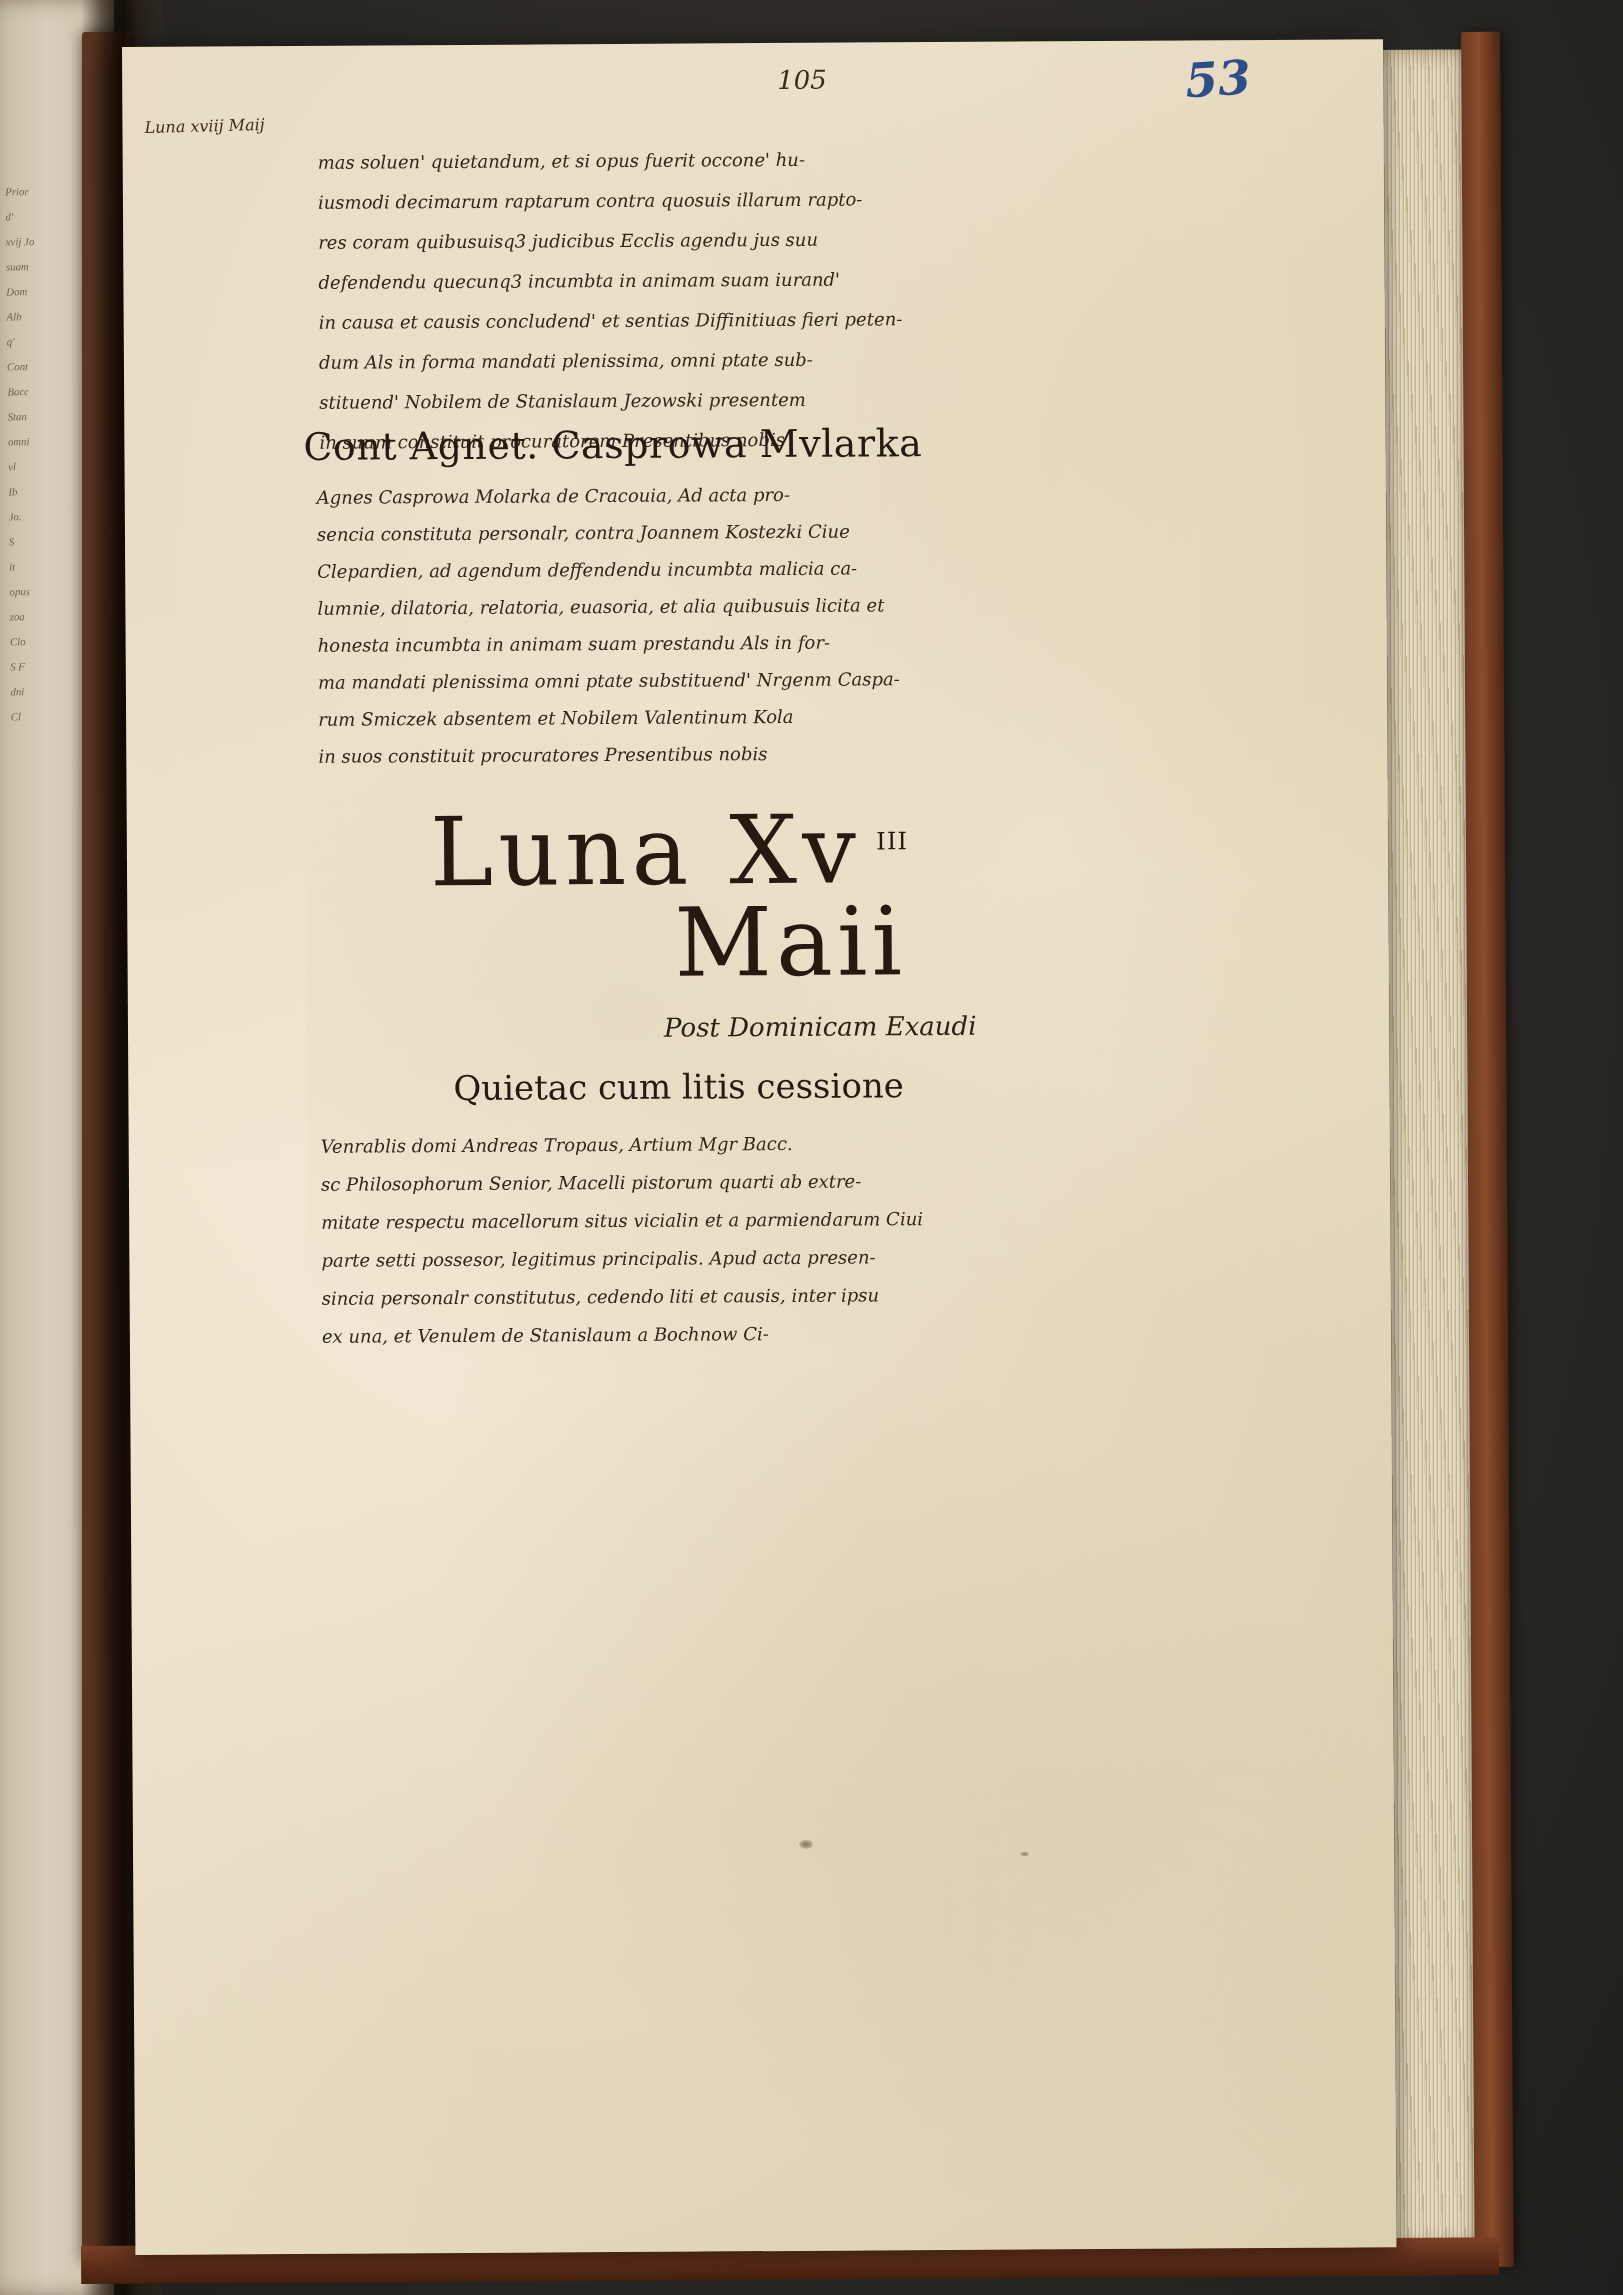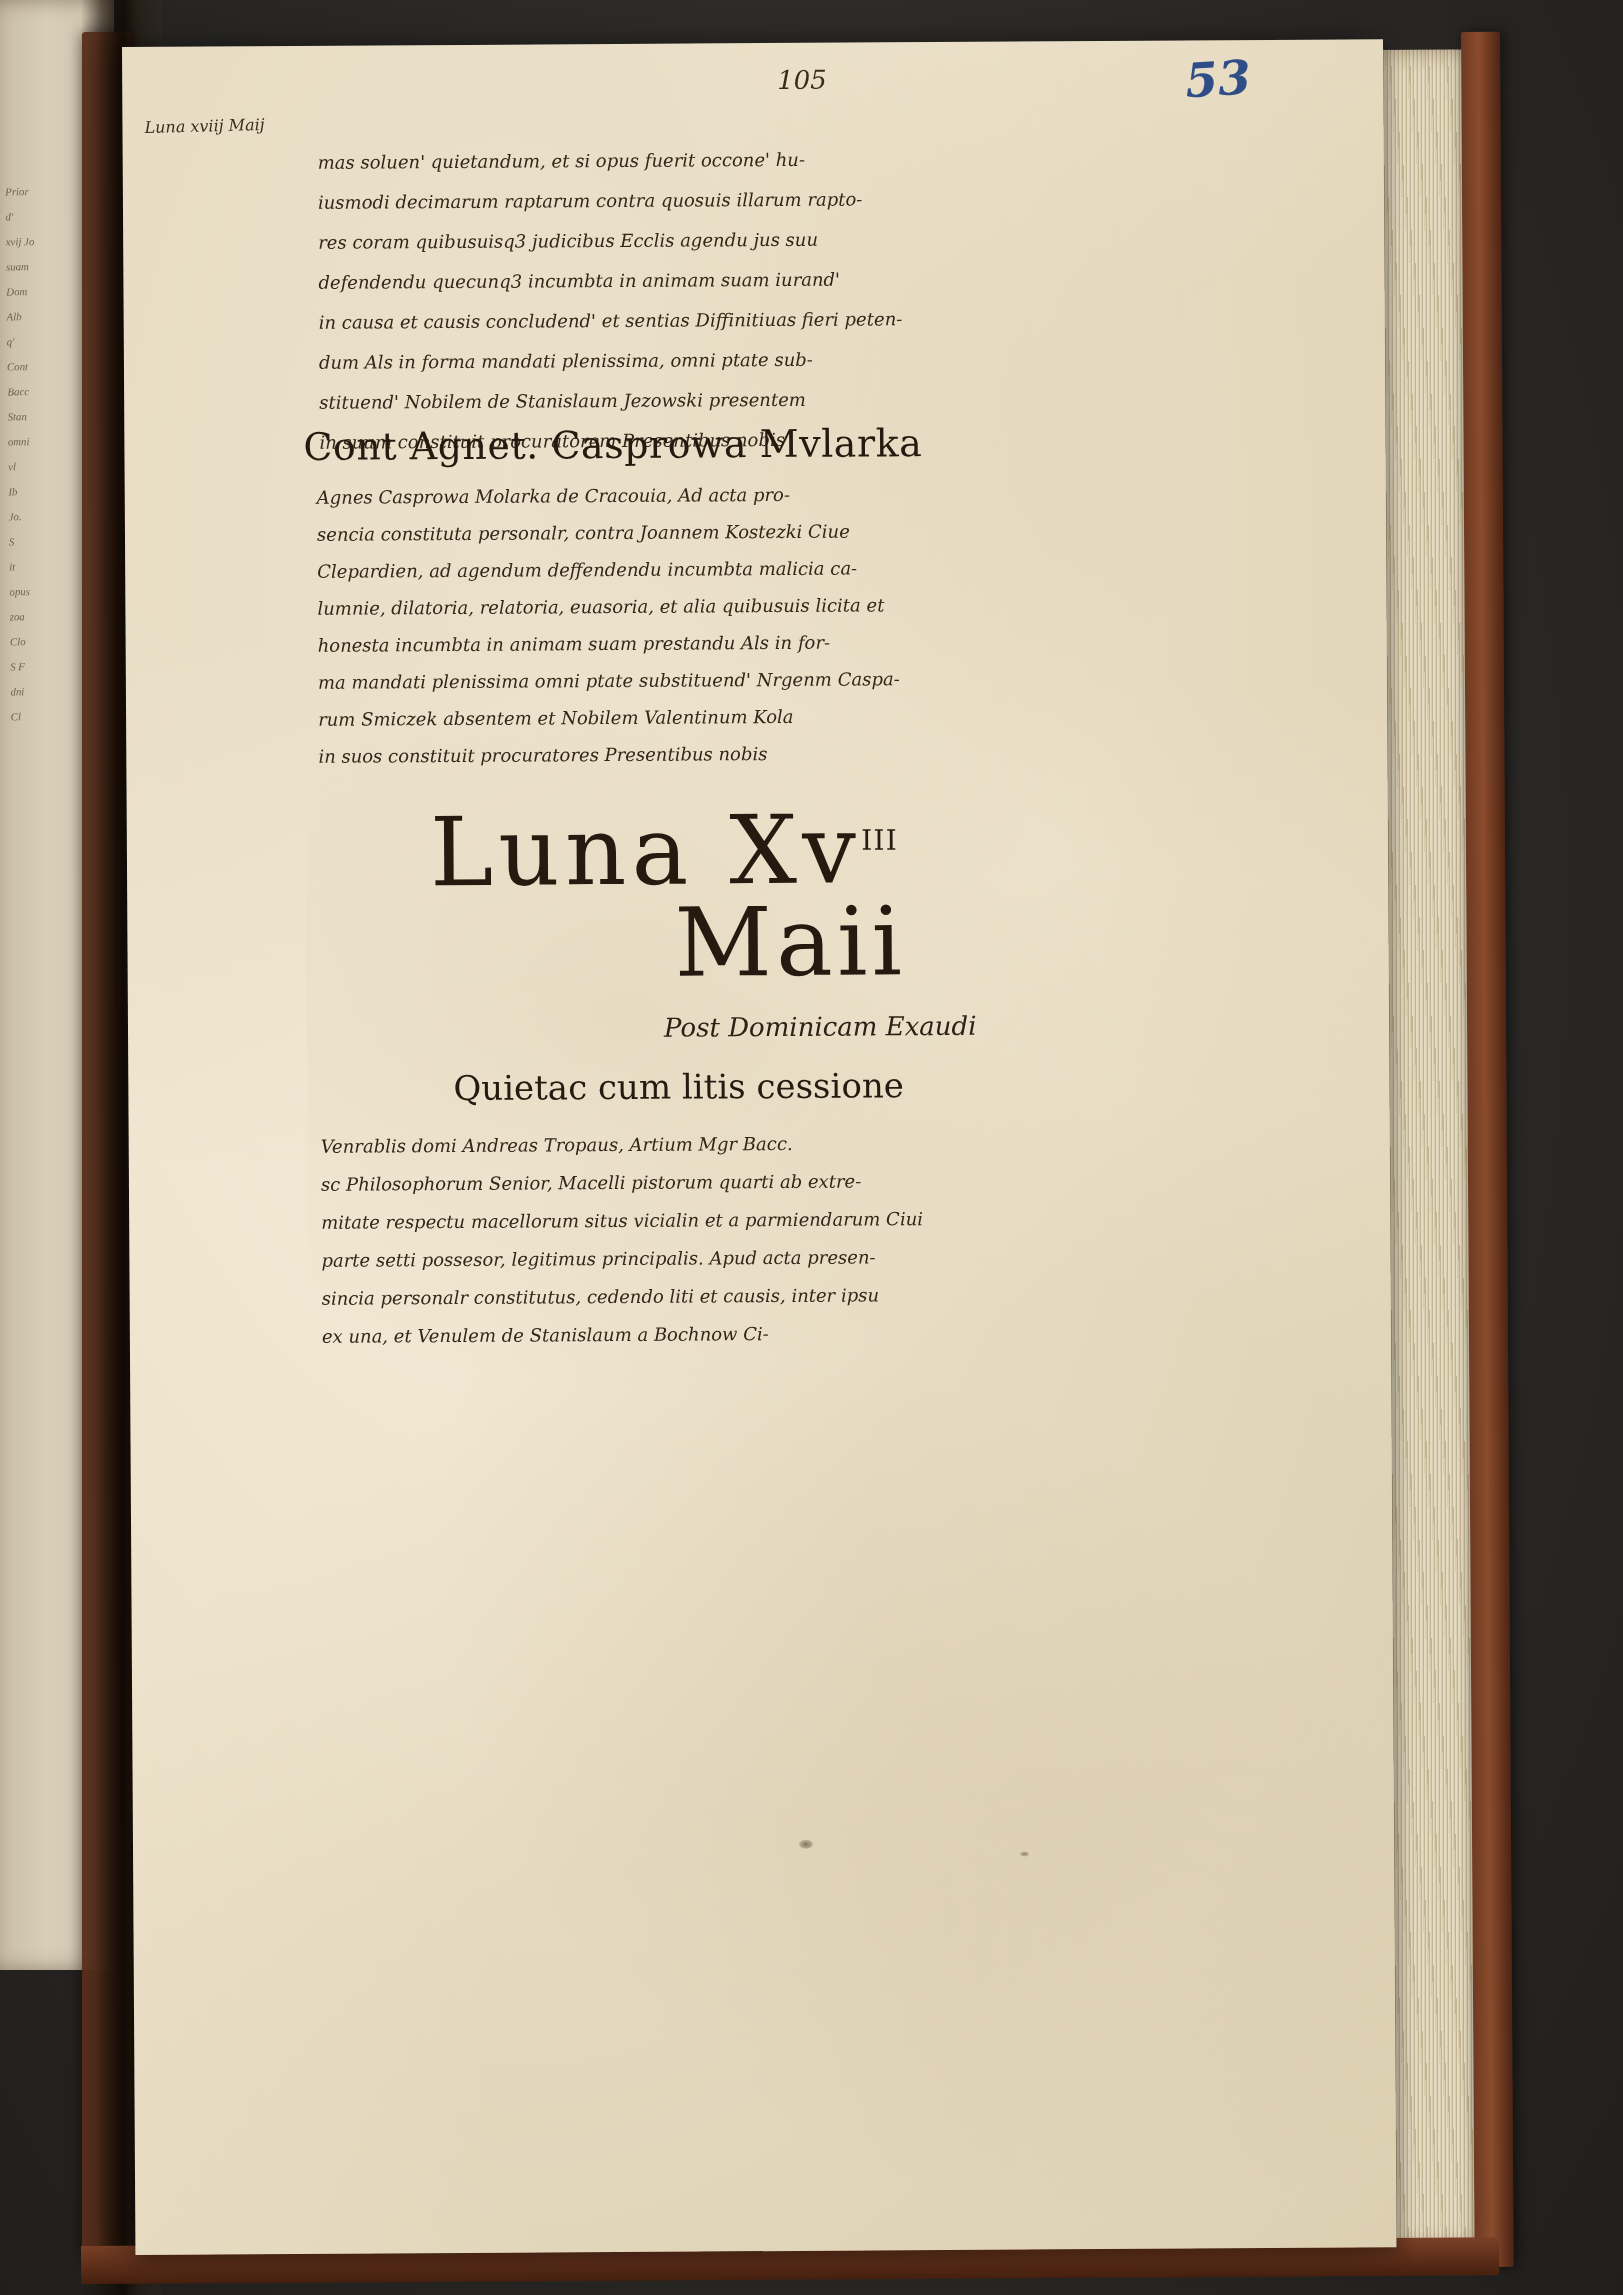--- a/index.html
+++ b/index.html
@@ -22,21 +22,21 @@
     background:
       radial-gradient(ellipse at 50% 40%, #3a3734 0%, #2a2825 60%, #201f1d 100%);
   }
 
   
   .left-page {
     position: absolute;
     left: 0;
     top: 0;
     width: 114px;
-    height: 1970px;
+    height: 2295px;
     background: linear-gradient(90deg, #c9bda6 0%, #d8ceb9 40%, #cfc4ad 100%);
     box-shadow: inset -9.7px 0 20.6px rgba(60,45,25,0.45);
   }
   .left-page .marginalia {
     position: absolute;
     left: 7.6px;
     top: 179px;
     width: 81px;
     color: #4a3f2d;
     font-size: 10.8px;
@@ -214,23 +214,24 @@
     position: absolute;
     left: 303px;
     top: 752px;
     font-size: 95px;
     color: #241a10;
     font-family: "DejaVu Serif", serif;
     letter-spacing: 5.4px;
     white-space: nowrap;
   }
   .bigtitle .sup {
-    font-size: 28px;
+    font-size: 24px;
     vertical-align: super;
     letter-spacing: 1.1px;
+    margin-left: 15px;
   }
   .bigtitle2 {
     position: absolute;
     left: 547px;
     top: 844px;
     font-size: 95px;
     color: #241a10;
     font-family: "DejaVu Serif", serif;
     letter-spacing: 4.3px;
     white-space: nowrap;

